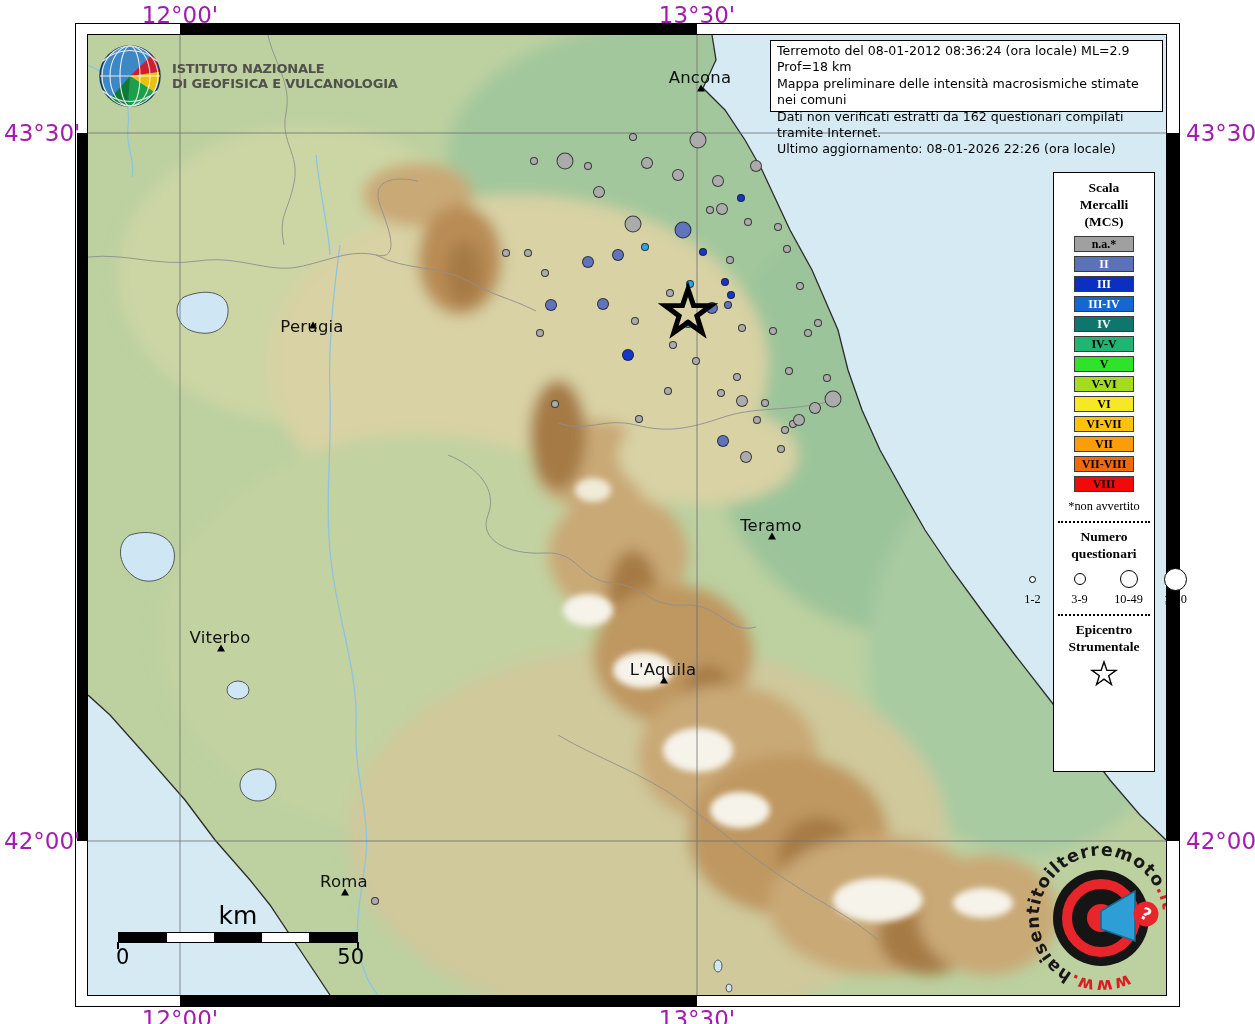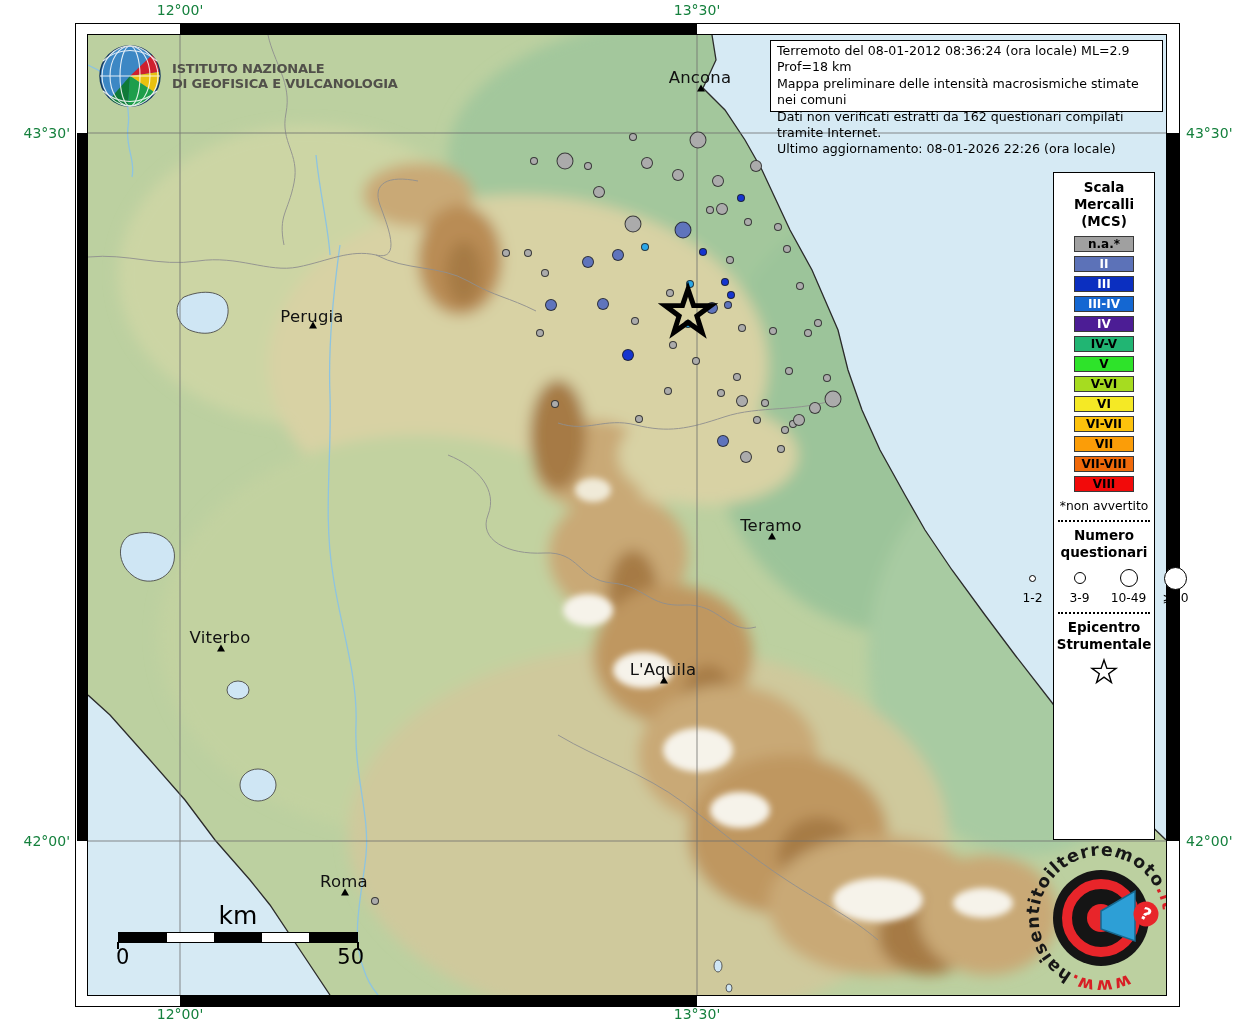--- a/index.html
+++ b/index.html
@@ -19,23 +19,23 @@
         border-bottom:7px solid #000;}
   
   #title-box{position:absolute;left:770px;top:40px;width:393px;height:72px;
       background:#fff;border:1.2px solid #000;box-sizing:border-box;
       font-size:12.6px;line-height:16.4px;padding:2px 6px;color:#000;z-index:6;}
   
   #ingv{position:absolute;left:96px;top:42px;z-index:6;display:flex;align-items:center;}
   #ingv-text{margin-left:8px;color:#51504a;font-weight:bold;font-size:13px;
       line-height:15.5px;letter-spacing:-.2px;}
   
-  #legend{position:absolute;left:1053px;top:172px;width:102px;height:668px;
+  #legend{position:absolute;left:1053px;top:172px;width:102px;height:600px;
       background:#fff;border:1.2px solid #000;box-sizing:border-box;z-index:6;
-      display:flex;flex-direction:column;align-items:center;padding-top:6px;}
+      display:flex;flex-direction:column;align-items:center;padding-top:6px;font-family:Liberation Serif, serif;}
   .leg-title{font-weight:bold;font-size:13.5px;line-height:17px;text-align:center;color:#000;}
   #legend-swatches{margin-top:6px;display:flex;flex-direction:column;gap:4px;align-items:center;}
   .swatch{width:60px;height:16px;border:1px solid #3a3a3a;box-sizing:border-box;
       display:flex;align-items:center;justify-content:center;
       font-size:12px;font-weight:bold;line-height:12px;}
   #legend-footnote{font-size:12.3px;margin-top:7px;color:#000;}
   .leg-divider{width:92px;border-top:2px dotted #000;margin:7px 0 5px 0;}
   #quest-grid{display:flex;gap:2px;margin-top:4px;}
   .quest-row{display:flex;gap:0px;}
   .quest-cell{width:47px;display:flex;flex-direction:column;align-items:center;}
@@ -48,21 +48,21 @@
   #sb-bar{position:relative;height:9px;border:1.6px solid #000;display:flex;box-sizing:content-box;background:#fff;}
   .sb-seg{flex:1;height:100%;}
   .sb-tick{position:absolute;top:9px;width:1.6px;height:7px;background:#000;}
   #sb-nums{position:relative;height:24px;font-size:21px;color:#000;}
   #sb-zero{position:absolute;left:-2px;top:2px;}
   #sb-end{position:absolute;right:-6px;top:2px;}
   
   .frame-black{position:absolute;background:#000;z-index:4;}
   #outer-border{position:absolute;left:75px;top:23px;width:1105px;height:984px;
       border:1.5px solid #000;box-sizing:border-box;z-index:3;}
-  .coord-label{position:absolute;font-size:14px;color:#15803d;z-index:6;white-space:nowrap;}
+  .coord-label{position:absolute;font-size:23px;color:#a21caf;z-index:6;white-space:nowrap;}
   .coord-top{transform:translateX(-50%);top:2px;}
   .coord-bottom{transform:translateX(-50%);top:1006px;}
   .coord-left{transform:translateY(-50%);text-align:right;width:66px;left:4px;}
   .coord-right{transform:translateY(-50%);left:1186px;}
 </style>
 </head>
 <body>
 
 <div id="stage">
 
@@ -240,21 +240,21 @@
           </textPath>
         </text>
       </g>
       <polygon id="epicenter-star" fill="none" stroke="#000" stroke-width="5" points="600.0,254.0 605.5,270.4 622.8,270.6 608.9,280.9 614.1,297.4 600.0,287.4 585.9,297.4 591.1,280.9 577.2,270.6 594.5,270.4"></polygon>
     </svg>
 
     <div id="cities-layer">
         <div class="city-marker" style="left: 613px; top: 53px;"></div>
         <div class="city" style="left: 612px; top: 42px;">Ancona</div>
         <div class="city-marker" style="left: 225px; top: 290px;"></div>
-        <div class="city" style="left: 224px; top: 281px;">Perugia</div>
+        <div class="city" style="left: 224px; top: 291px;">Perugia</div>
         <div class="city-marker" style="left: 133px; top: 613px;"></div>
         <div class="city" style="left: 132px; top: 602px;">Viterbo</div>
         <div class="city-marker" style="left: 684px; top: 501px;"></div>
         <div class="city" style="left: 683px; top: 490px;">Teramo</div>
         <div class="city-marker" style="left: 576px; top: 645px;"></div>
         <div class="city" style="left: 575px; top: 634px;">L'Aquila</div>
         <div class="city-marker" style="left: 257px; top: 857px;"></div>
         <div class="city" style="left: 256px; top: 846px; text-align: center;">Roma</div>
       </div>
 
@@ -325,21 +325,21 @@
     <div class="leg-title">
       <div>Scala</div>
       <div>Mercalli</div>
       <div>(MCS)</div>
     </div>
     <div id="legend-swatches">
         <div class="swatch" style="background: rgb(160, 160, 160); color: #000000;">n.a.*</div>
         <div class="swatch" style="background: rgb(92, 114, 184); color: rgb(255, 255, 255);">II</div>
         <div class="swatch" style="background: rgb(11, 47, 192); color: rgb(255, 255, 255);">III</div>
         <div class="swatch" style="background: rgb(20, 103, 210); color: rgb(255, 255, 255);">III-IV</div>
-        <div class="swatch" style="background: #4c1d95; color: rgb(255, 255, 255);">IV</div>
+        <div class="swatch" style="background: #0f766e; color: rgb(255, 255, 255);">IV</div>
         <div class="swatch" style="background: rgb(33, 181, 115); color: rgb(0, 0, 0);">IV-V</div>
         <div class="swatch" style="background: rgb(46, 227, 42); color: rgb(0, 0, 0);">V</div>
         <div class="swatch" style="background: rgb(166, 220, 32); color: rgb(0, 0, 0);">V-VI</div>
         <div class="swatch" style="background: rgb(245, 233, 37); color: rgb(0, 0, 0);">VI</div>
         <div class="swatch" style="background: rgb(253, 194, 12); color: rgb(0, 0, 0);">VI-VII</div>
         <div class="swatch" style="background: rgb(251, 157, 8); color: rgb(0, 0, 0);">VII</div>
         <div class="swatch" style="background: rgb(240, 105, 10); color: rgb(0, 0, 0);">VII-VIII</div>
         <div class="swatch" style="background: rgb(242, 10, 10); color: rgb(0, 0, 0);">VIII</div>
       </div>
     <div id="legend-footnote">*non avvertito</div>

